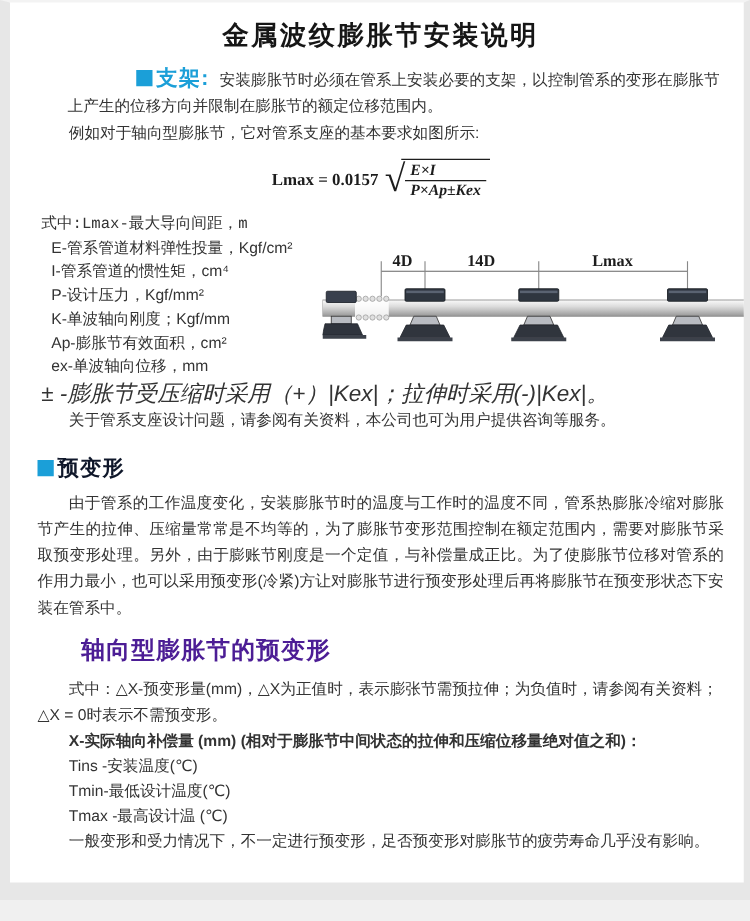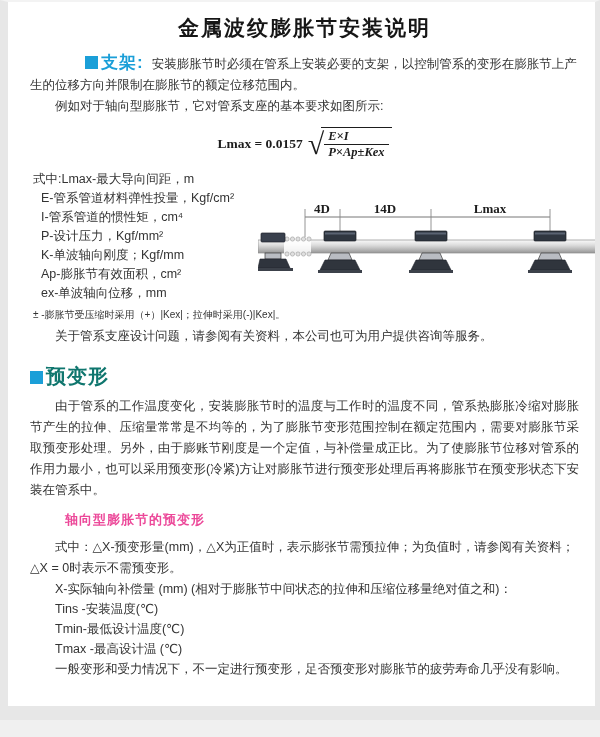--- a/index.html
+++ b/index.html
@@ -15,47 +15,47 @@
     text-align:center; font-size:21px; font-weight:bold; color:#161616;
     letter-spacing:2px; margin:12px 0 10px 0;
   }
   p, .line { font-size:12.5px; line-height:21px; margin:0; color:#333; }
   .indent2 { text-indent:2em; }
   .bullet-sq {
     display:inline-block; width:13px; height:13px; background:#1b9fd8;
     margin-right:3px; vertical-align:-1px;
   }
   .sec-inline-title { font-size:17px; font-weight:bold; color:#1b9fd8; margin-right:8px; letter-spacing:1px; }
-  .intro-p { text-indent:55px; margin-top:8px; }
-  .sec-heading { font-size:20px; font-weight:bold; color:#0f766e; letter-spacing:1px; margin:16px 0 6px 0; }
-  .sub-heading { font-size:13px; font-weight:bold; color:#ec4899; letter-spacing:1px; margin:10px 0 8px 0; }
+  .intro-p { text-indent:55px; margin-top:8px;margin-left:24px; }
+  .sec-heading { font-size:17px; font-weight:bold; color:#0f172a; letter-spacing:1px; margin:16px 0 6px 0; }
+  .sub-heading { font-size:19px; font-weight:bold; color:#4c1d95; letter-spacing:1px; margin:10px 0 8px 0; }
   .sub-heading.ax { margin-left:35px; }
 
   .formula {
     display:flex; justify-content:center; align-items:center; gap:5px;
     font-family:"Liberation Serif","DejaVu Serif",serif; font-weight:bold;
     font-size:13.5px; color:#1d1d1d; margin:10px 0;
   }
   .frac { display:inline-flex; flex-direction:column; line-height:1.2; font-size:12.5px; font-style:italic; }
   .frac .num { padding:0 4px; border-bottom:1.2px solid #1d1d1d; }
   .frac .den { padding:0 4px; }
   .sqrt { display:inline-flex; align-items:center; }
   .radical { font-size:30px; font-weight:normal; line-height:0.85; margin-right:-3px; color:#1d1d1d; }
   .under-root { border-top:1.6px solid #1d1d1d; padding:1px 3px 0 3px; }
   .paren { font-size:18px; font-weight:normal; }
 
   .defs-wrap { position:relative; margin-top:4px; }
   .def-line { font-size:12.5px; line-height:19px; margin-left:11px; }
-  .def-line.first { margin-left:3px; }
-  .note-line { font-size:10px; line-height:20px; margin-left:3px; margin-top:2px; }
+  .def-line.first { margin-left:3px;font-family:Liberation Mono, monospace; }
+  .note-line { font-size:18px; line-height:20px; margin-left:3px; margin-top:2px;font-style:italic; }
 
   .diagram-box { position:absolute; left:228px; top:28px; width:350px; height:100px; }
 
   .t-block .line { margin-left:25px; line-height:20px; }
-  .x-line { margin-left:25px; line-height:20px; }
+  .x-line { margin-left:25px; line-height:20px;font-weight:bold; }
 </style>
 </head>
 <body>
 
 <div class="page">
   <div class="content">
 
     <div class="doc-title">金属波纹膨胀节安装说明</div>
 
     <p class="intro-p">

